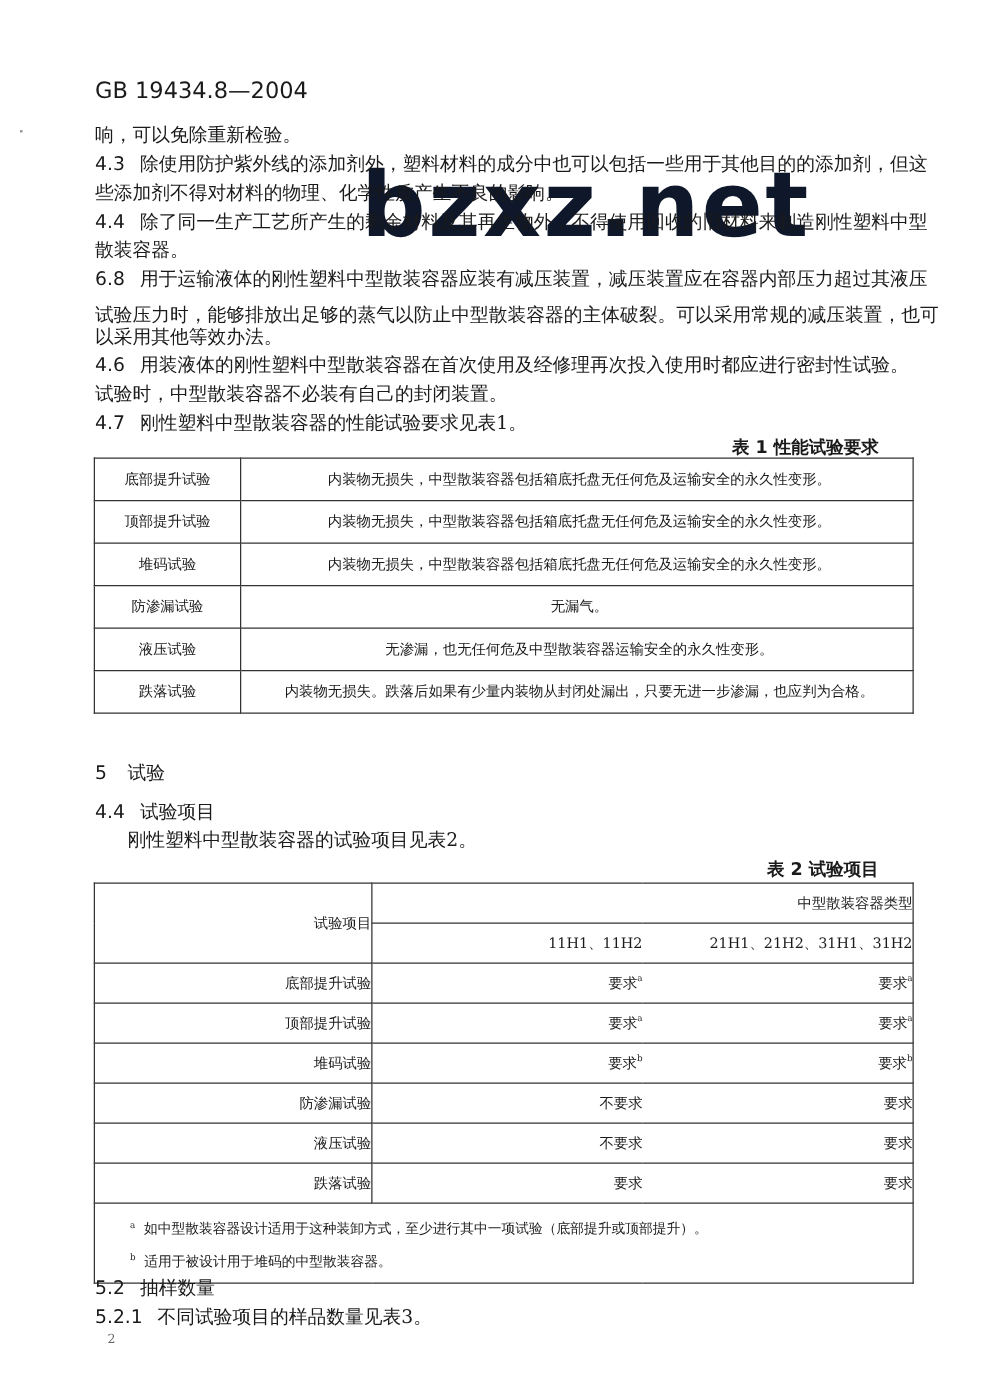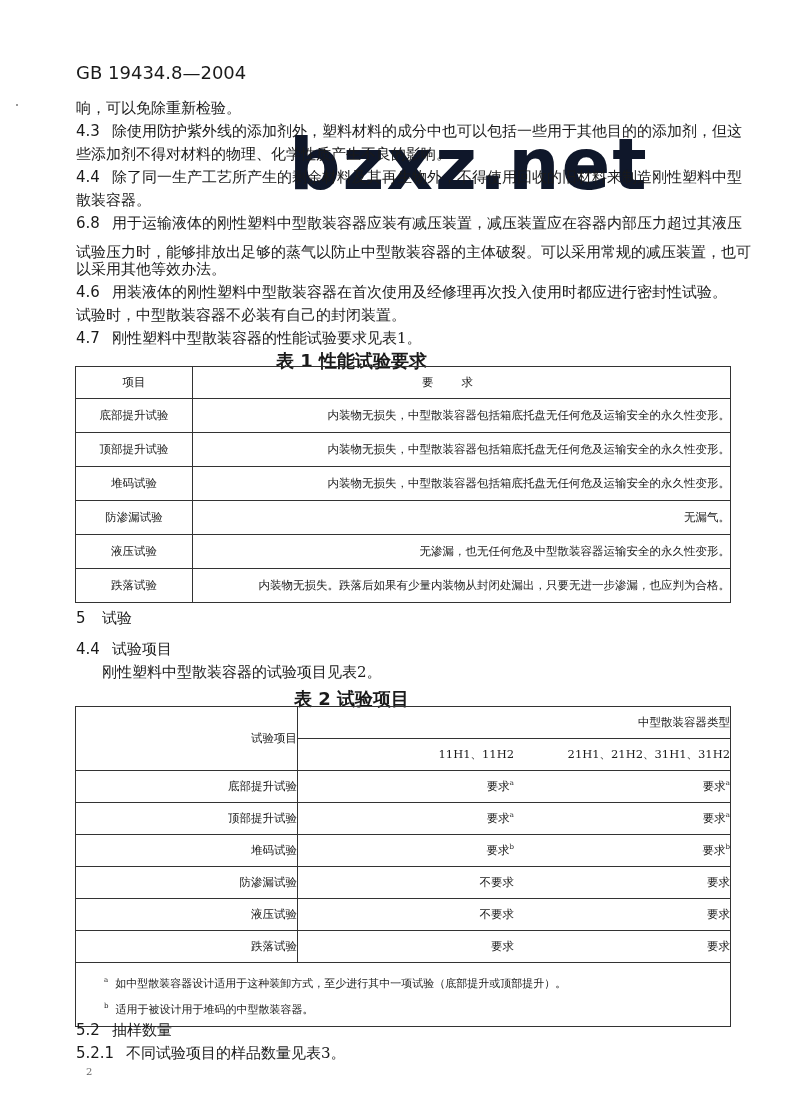--- a/index.html
+++ b/index.html
@@ -21,29 +21,29 @@
   }
   .line {
     position: absolute; left: 76px; font-size: 15px; line-height: 16px;
     white-space: nowrap; z-index: 1;
   }
   .indent { left: 102px; }
   .bold { font-weight: normal; font-family: "DejaVu Sans", "Liberation Sans", sans-serif; }
   .num { display: inline-block; width: 26px; font-family: "DejaVu Sans", "Liberation Sans", sans-serif; }
   .num-wide { display: inline-block; width: 36px; font-family: "DejaVu Sans", "Liberation Sans", sans-serif; }
   .caption {
-    position: absolute; left: 0; width: 703px; text-align: center;
-    font-size: 18px; font-weight: bold; z-index: 1;
+    position: absolute; left: 0; width: 703px; text-align: right;
+    font-size: 14px; font-weight: bold; z-index: 1;
     font-family: "DejaVu Sans", "Liberation Sans", sans-serif;
   }
   table { border-collapse: collapse; position: absolute; z-index: 1; font-size: 11.5px; }
   td, th { border: 1.3px solid #333; padding: 0; font-weight: normal; }
   #t1 { left: 75px; top: 366px; width: 656px; }
   #t1 td.c1 { width: 116px; text-align: center; }
-  #t1 td.c2 { padding-left: 4px; text-align: right; }
+  #t1 td.c2 { padding-left: 4px; text-align: center; }
   #t1 tr { height: 34px; }
   #t1 tr.hdr { height: 32px; }
   #t1 tr.hdr td.c2 { text-align: center; padding-left: 0; letter-spacing: 28px; }
   #t2 { left: 75px; top: 706px; width: 656px; }
   #t2 td { text-align: right; }
   #t2 td.c1 { width: 221px; }
   #t2 td.c2 { width: 216px; border-right: none; }
   #t2 td.c3 { border-left: none; }
   #t2 tr { height: 32px; }
   #t2 tr.fn td { text-align: left; padding: 6px 0 6px 28px; height: 40px; }
@@ -83,24 +83,20 @@
 <div class="line" style="top:307px">试验时，中型散装容器不必装有自己的封闭装置。</div>
 
 <div class="line" style="top:330px">
   <span class="num-wide">4.7</span><span>刚性塑料中型散装容器的性能试验要求见表1。</span>
 </div>
 
 <div class="caption" style="top:349px">表 1  性能试验要求</div>
 
 <table id="t1">
   <tbody>
-      <tr class="hdr">
-    <td class="c1">项目</td>
-    <td class="c2">要求</td>
-  </tr>
   <tr>
     <td class="c1">底部提升试验</td>
     <td class="c2">内装物无损失，中型散装容器包括箱底托盘无任何危及运输安全的永久性变形。</td>
   </tr>
   <tr>
     <td class="c1">顶部提升试验</td>
     <td class="c2">内装物无损失，中型散装容器包括箱底托盘无任何危及运输安全的永久性变形。</td>
   </tr>
   <tr>
     <td class="c1">堆码试验</td>

